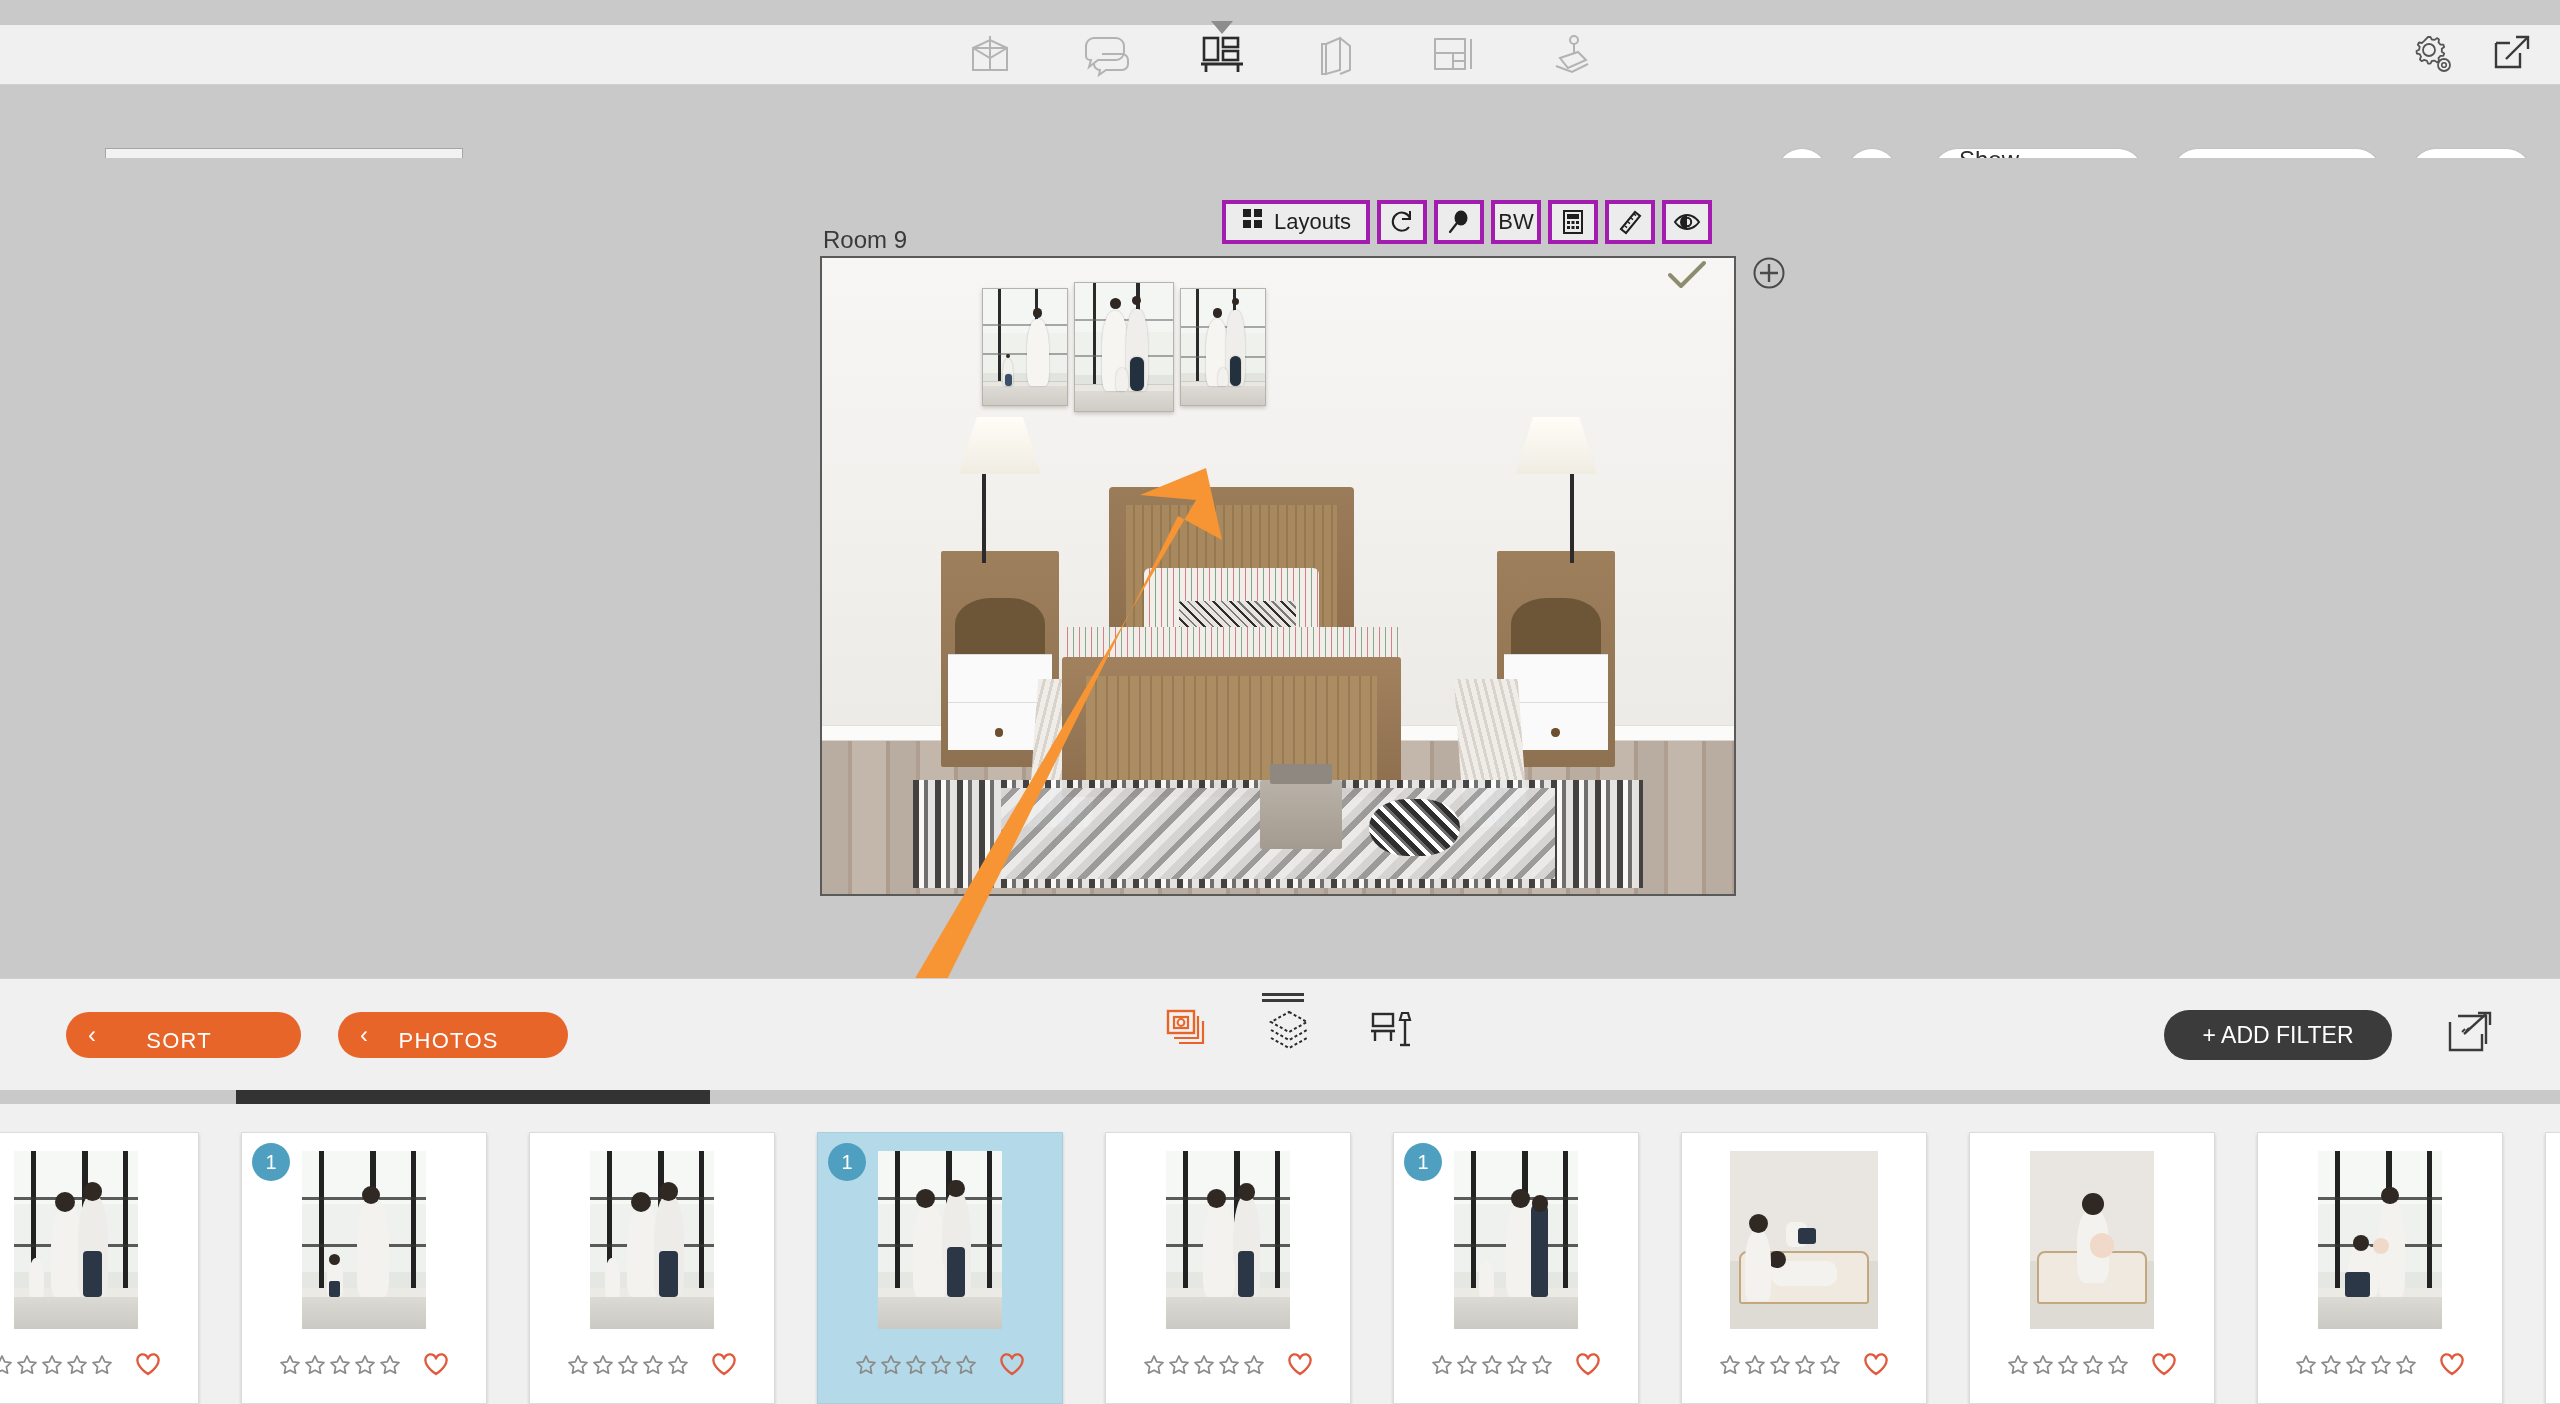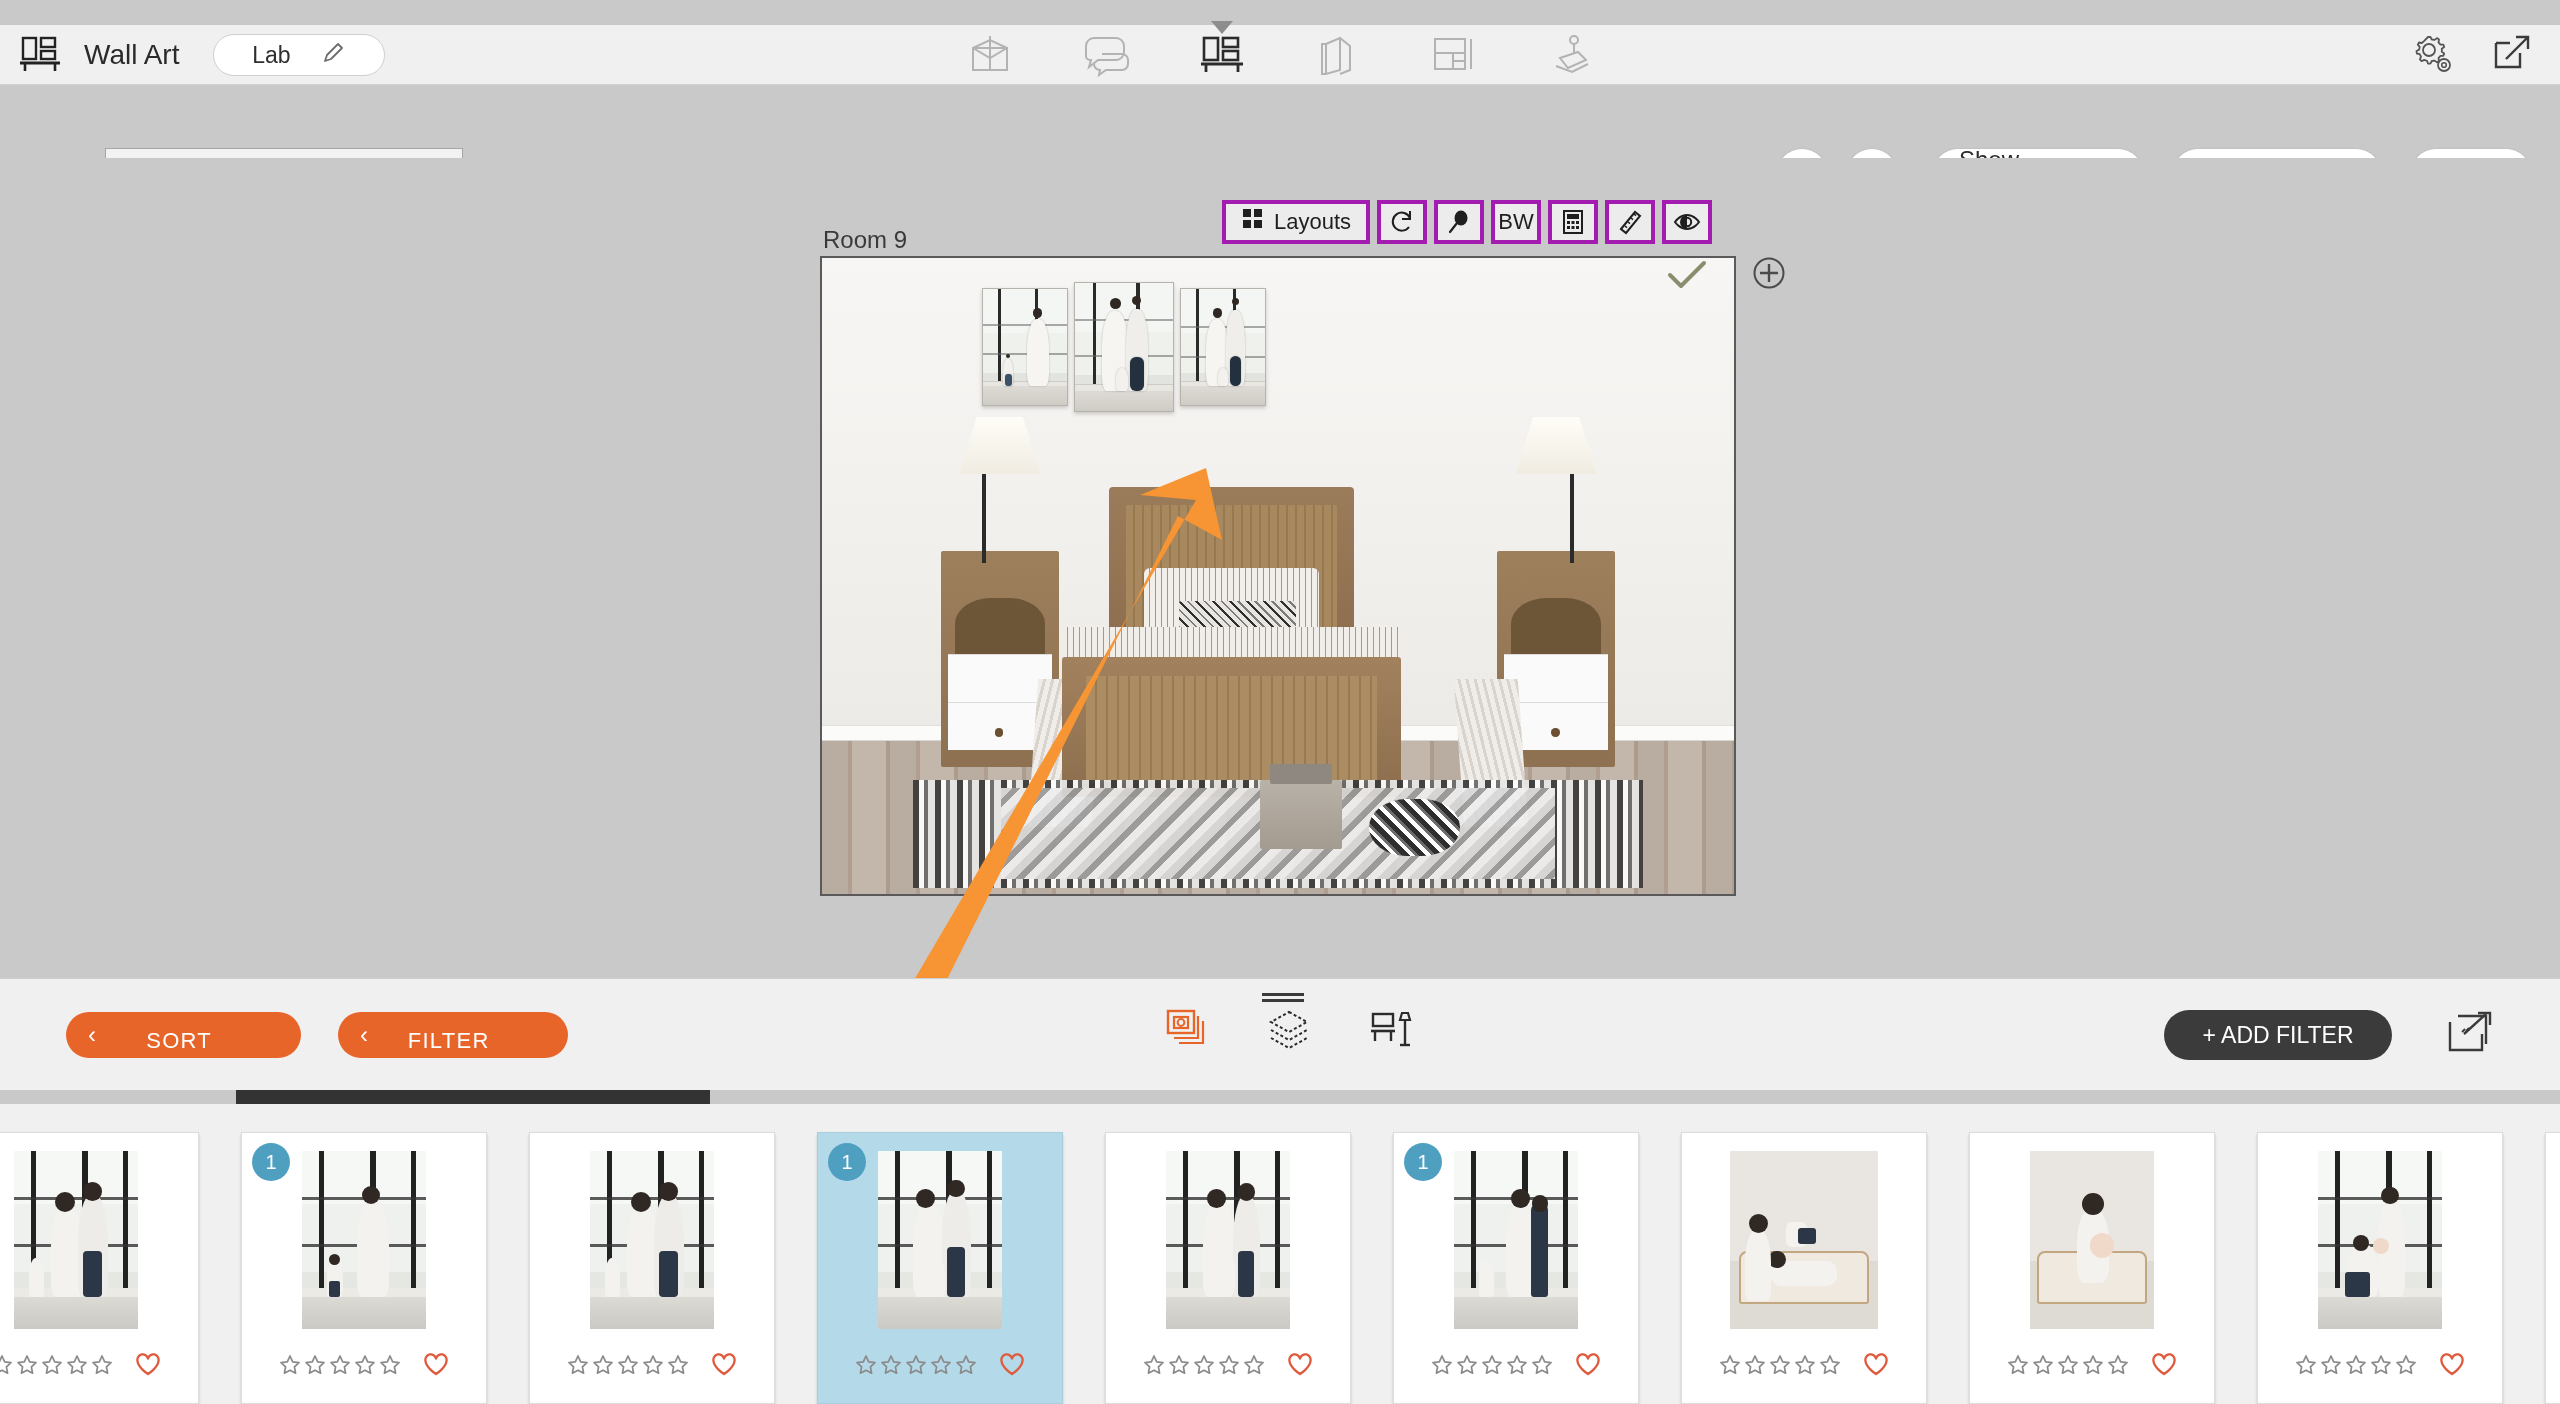--- a/index.html
+++ b/index.html
@@ -232,40 +232,20 @@
   .hd { position:absolute; border-radius:50%; background:#2f2823; }
   .bump { position:absolute; border-radius:50%; background:#f0d9c8; }
 </style>
 </head>
 <body>
 
 <div class="app">
 
 
   <div class="header">
-    <div class="hdr-left">
-      <span class="mode-icon">
-        <svg width="44" height="42" viewBox="0 0 44 42">
-          <rect x="5" y="4" width="13" height="21" fill="none" stroke="#222" stroke-width="2.4"></rect>
-          <rect x="23" y="4" width="14" height="9" fill="none" stroke="#222" stroke-width="2.4"></rect>
-          <rect x="23" y="17" width="14" height="8" fill="none" stroke="#222" stroke-width="2.4"></rect>
-          <path d="M2 29h40" stroke="#222" stroke-width="2.8"></path>
-          <path d="M7 29v8M37 29v8" stroke="#222" stroke-width="2.6"></path>
-        </svg>
-      </span>
-      <span class="mode-title">Wall Art</span>
-      <div class="lab-pill">
-        <span class="lab-text">Lab</span>
-        <span>
-          <svg width="26" height="26" viewBox="0 0 26 26">
-            <path d="M4 21l2-6 11-11 4 4-11 11-6 2z" fill="none" stroke="#6d6d6d" stroke-width="1.8" stroke-linejoin="round"></path>
-          </svg>
-        </span>
-      </div>
-    </div>
 
     <div class="hdr-center">
       <div class="tool-btn">
         <svg width="50" height="46" viewBox="0 0 50 46">
           <path d="M8 16h34v22H8z" fill="none" stroke="#b3b3b3" stroke-width="2"></path>
           <path d="M25 4v34M8 16l17 10 17-10M8 16l17-8 17 8" fill="none" stroke="#b3b3b3" stroke-width="2"></path>
         </svg>
       </div>
       <div class="tool-btn">
         <svg width="52" height="46" viewBox="0 0 52 46">
@@ -515,21 +495,21 @@
   <div class="bottombar"></div>
 
   <div class="grab-handle"></div>
 
   <div class="orange-btn btn-sort">
     <span class="chev">‹</span>
     <span class="olabel">SORT</span>
   </div>
   <div class="orange-btn btn-filter">
     <span class="chev">‹</span>
-    <span class="olabel">FILTER</span>
+    <span class="olabel">PHOTOS</span>
   </div>
 
   <div class="center-icons">
     <span>
       <svg width="44" height="44" viewBox="0 0 44 44">
         <rect x="3" y="3" width="26" height="22" fill="none" stroke="#e8652a" stroke-width="2.4"></rect>
         <rect x="9" y="9" width="14" height="11" fill="none" stroke="#e8652a" stroke-width="2.2"></rect>
         <circle cx="16" cy="14.5" r="3.4" fill="none" stroke="#e8652a" stroke-width="2"></circle>
         <path d="M33 8v22H9M38 13v22H14" fill="none" stroke="#e8652a" stroke-width="2.2"></path>
       </svg>

